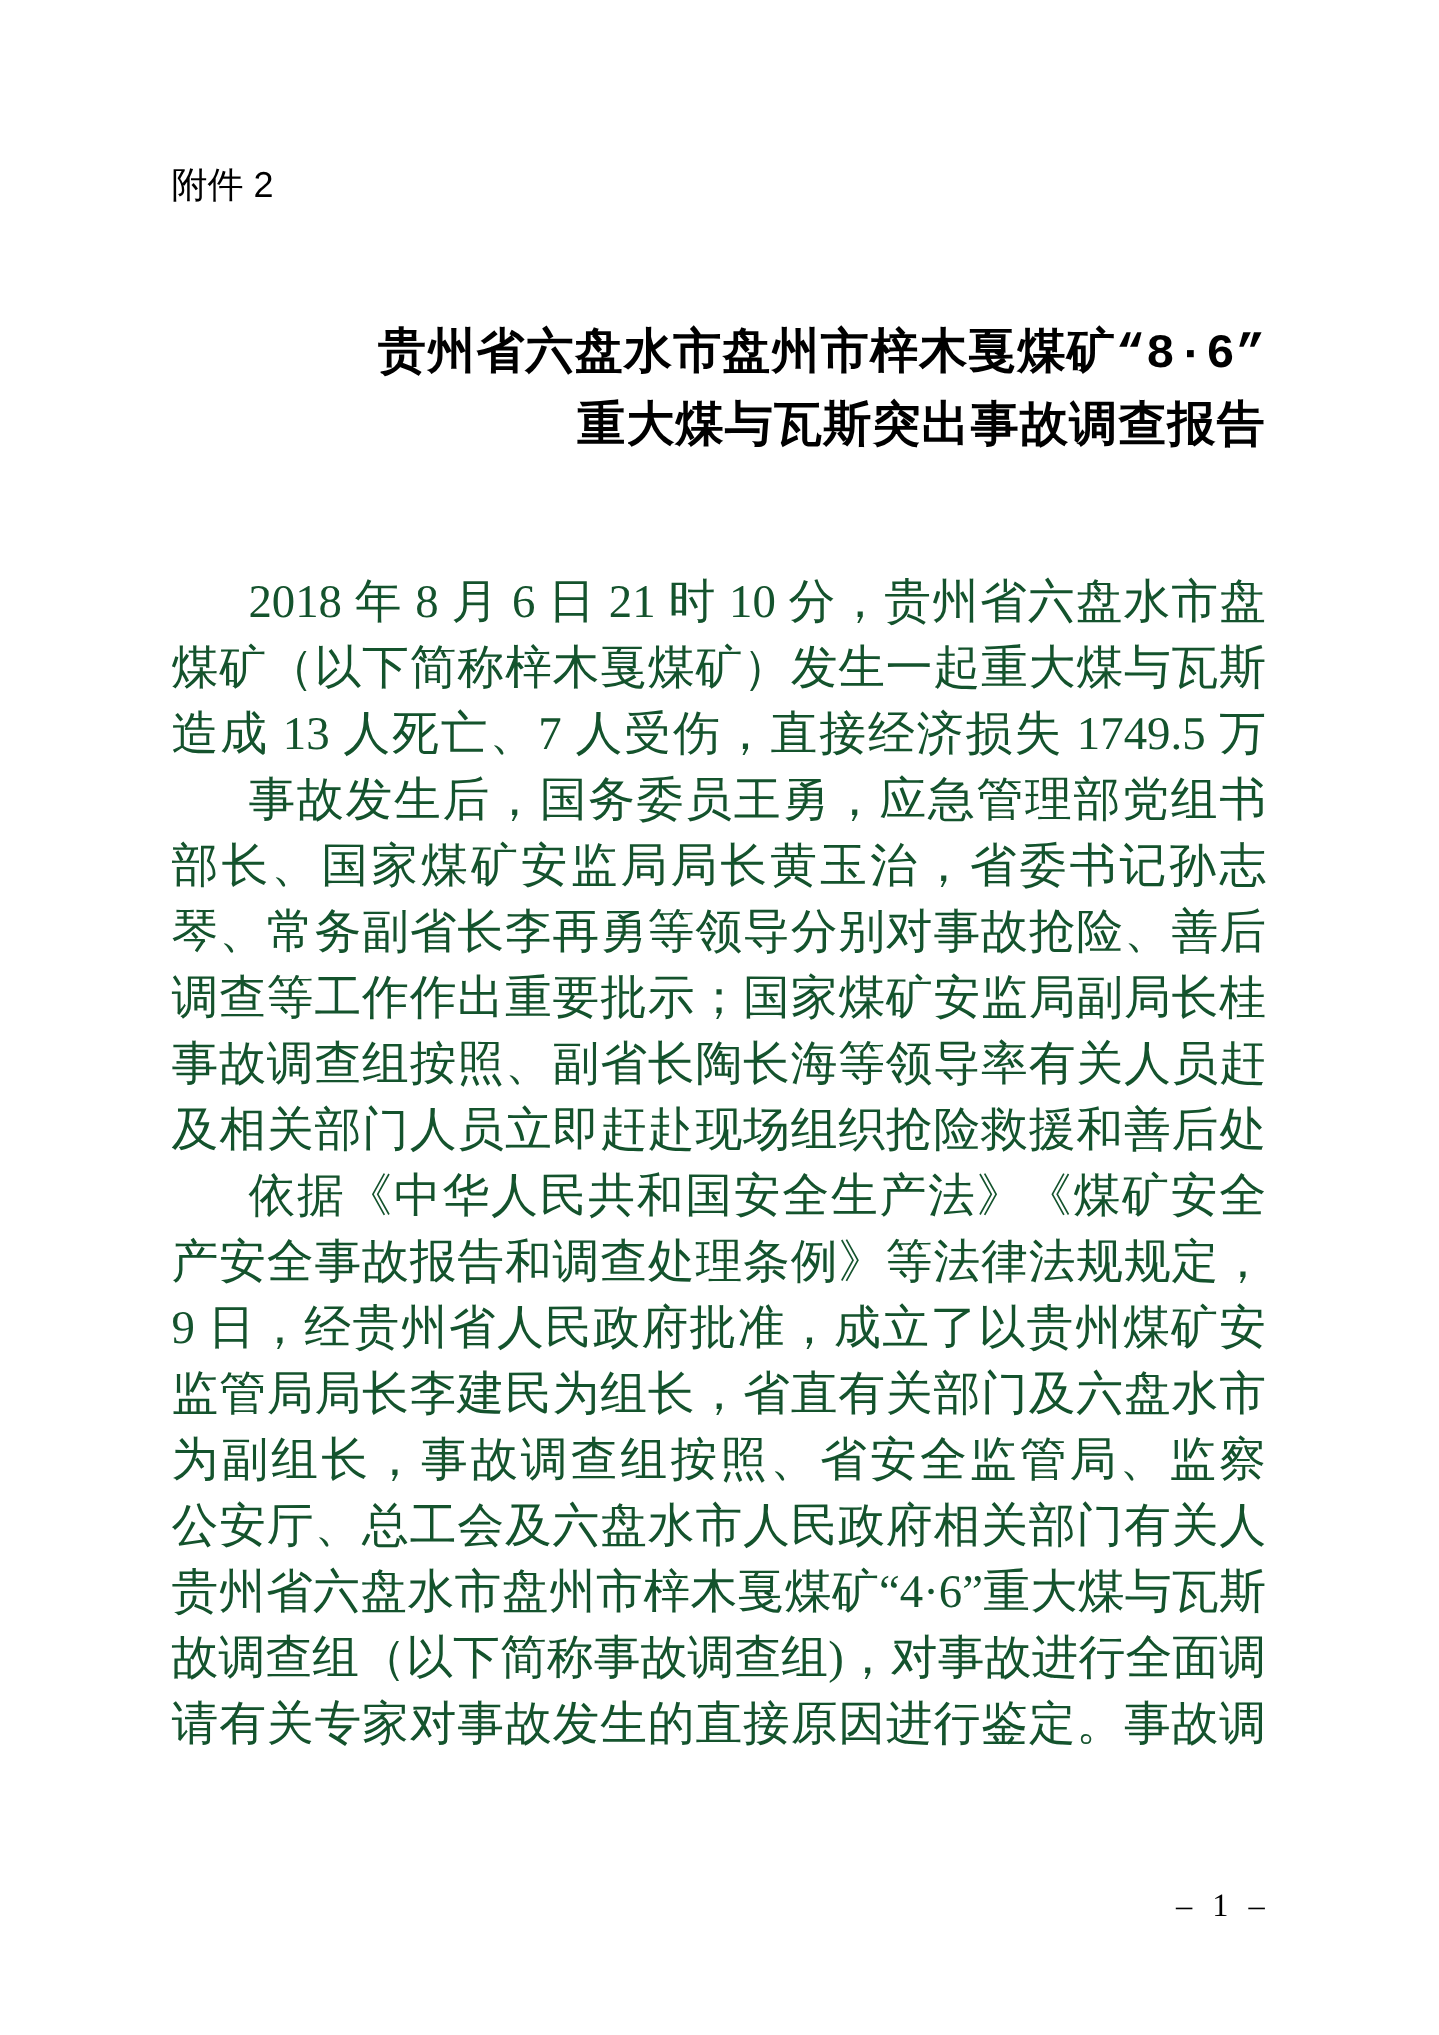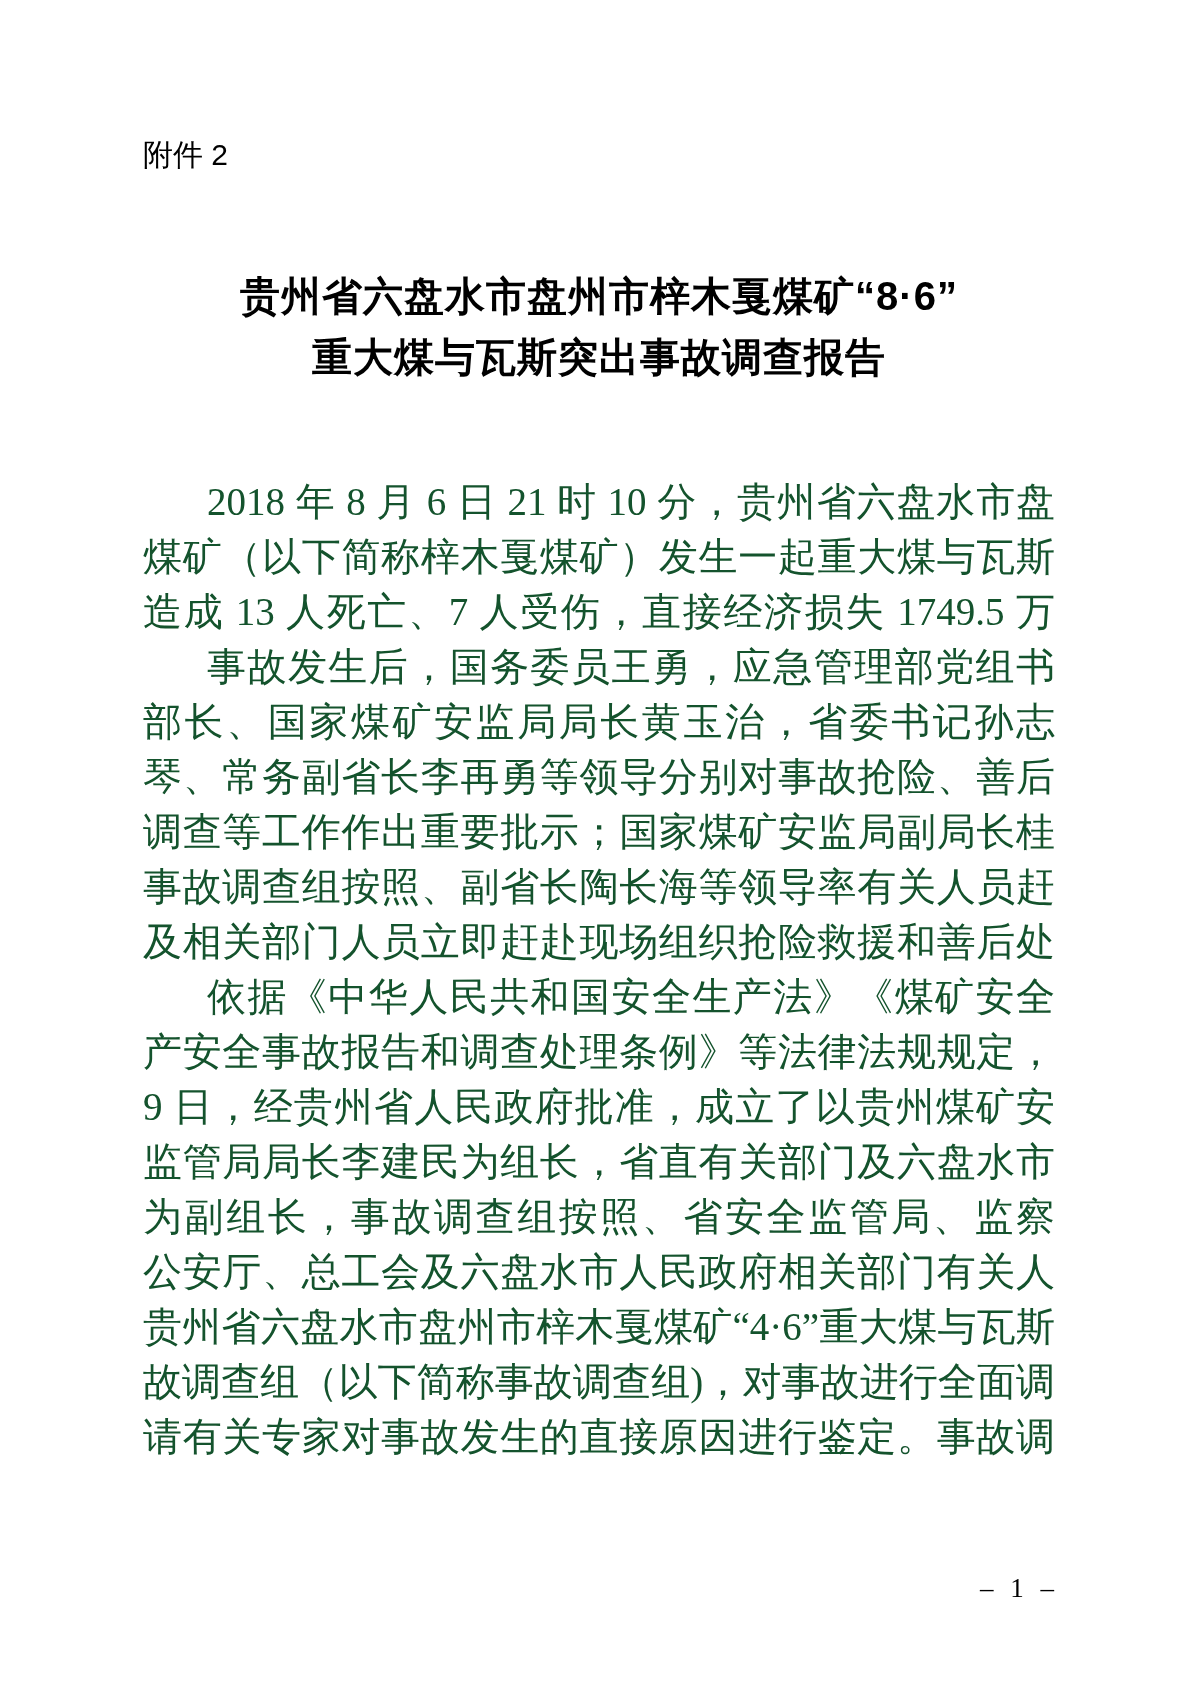--- a/index.html
+++ b/index.html
@@ -23,22 +23,22 @@
     font-size: 30px;
     line-height: 38px;
     color: #000000;
     white-space: nowrap;
   }
   .doc-title {
     position: absolute;
     left: 143px;
     top: 266px;
     width: 912px;
-    text-align: center;
-    font-family: Liberation Sans, sans-serif;
+    text-align: right;
+    font-family: Liberation Mono, monospace;
     font-weight: 700;
     font-size: 40px;
     line-height: 61px;
     letter-spacing: 1px;
     color: #000000;
   }
   .body-block {
     position: absolute;
     left: 143px;
     top: 474px;

